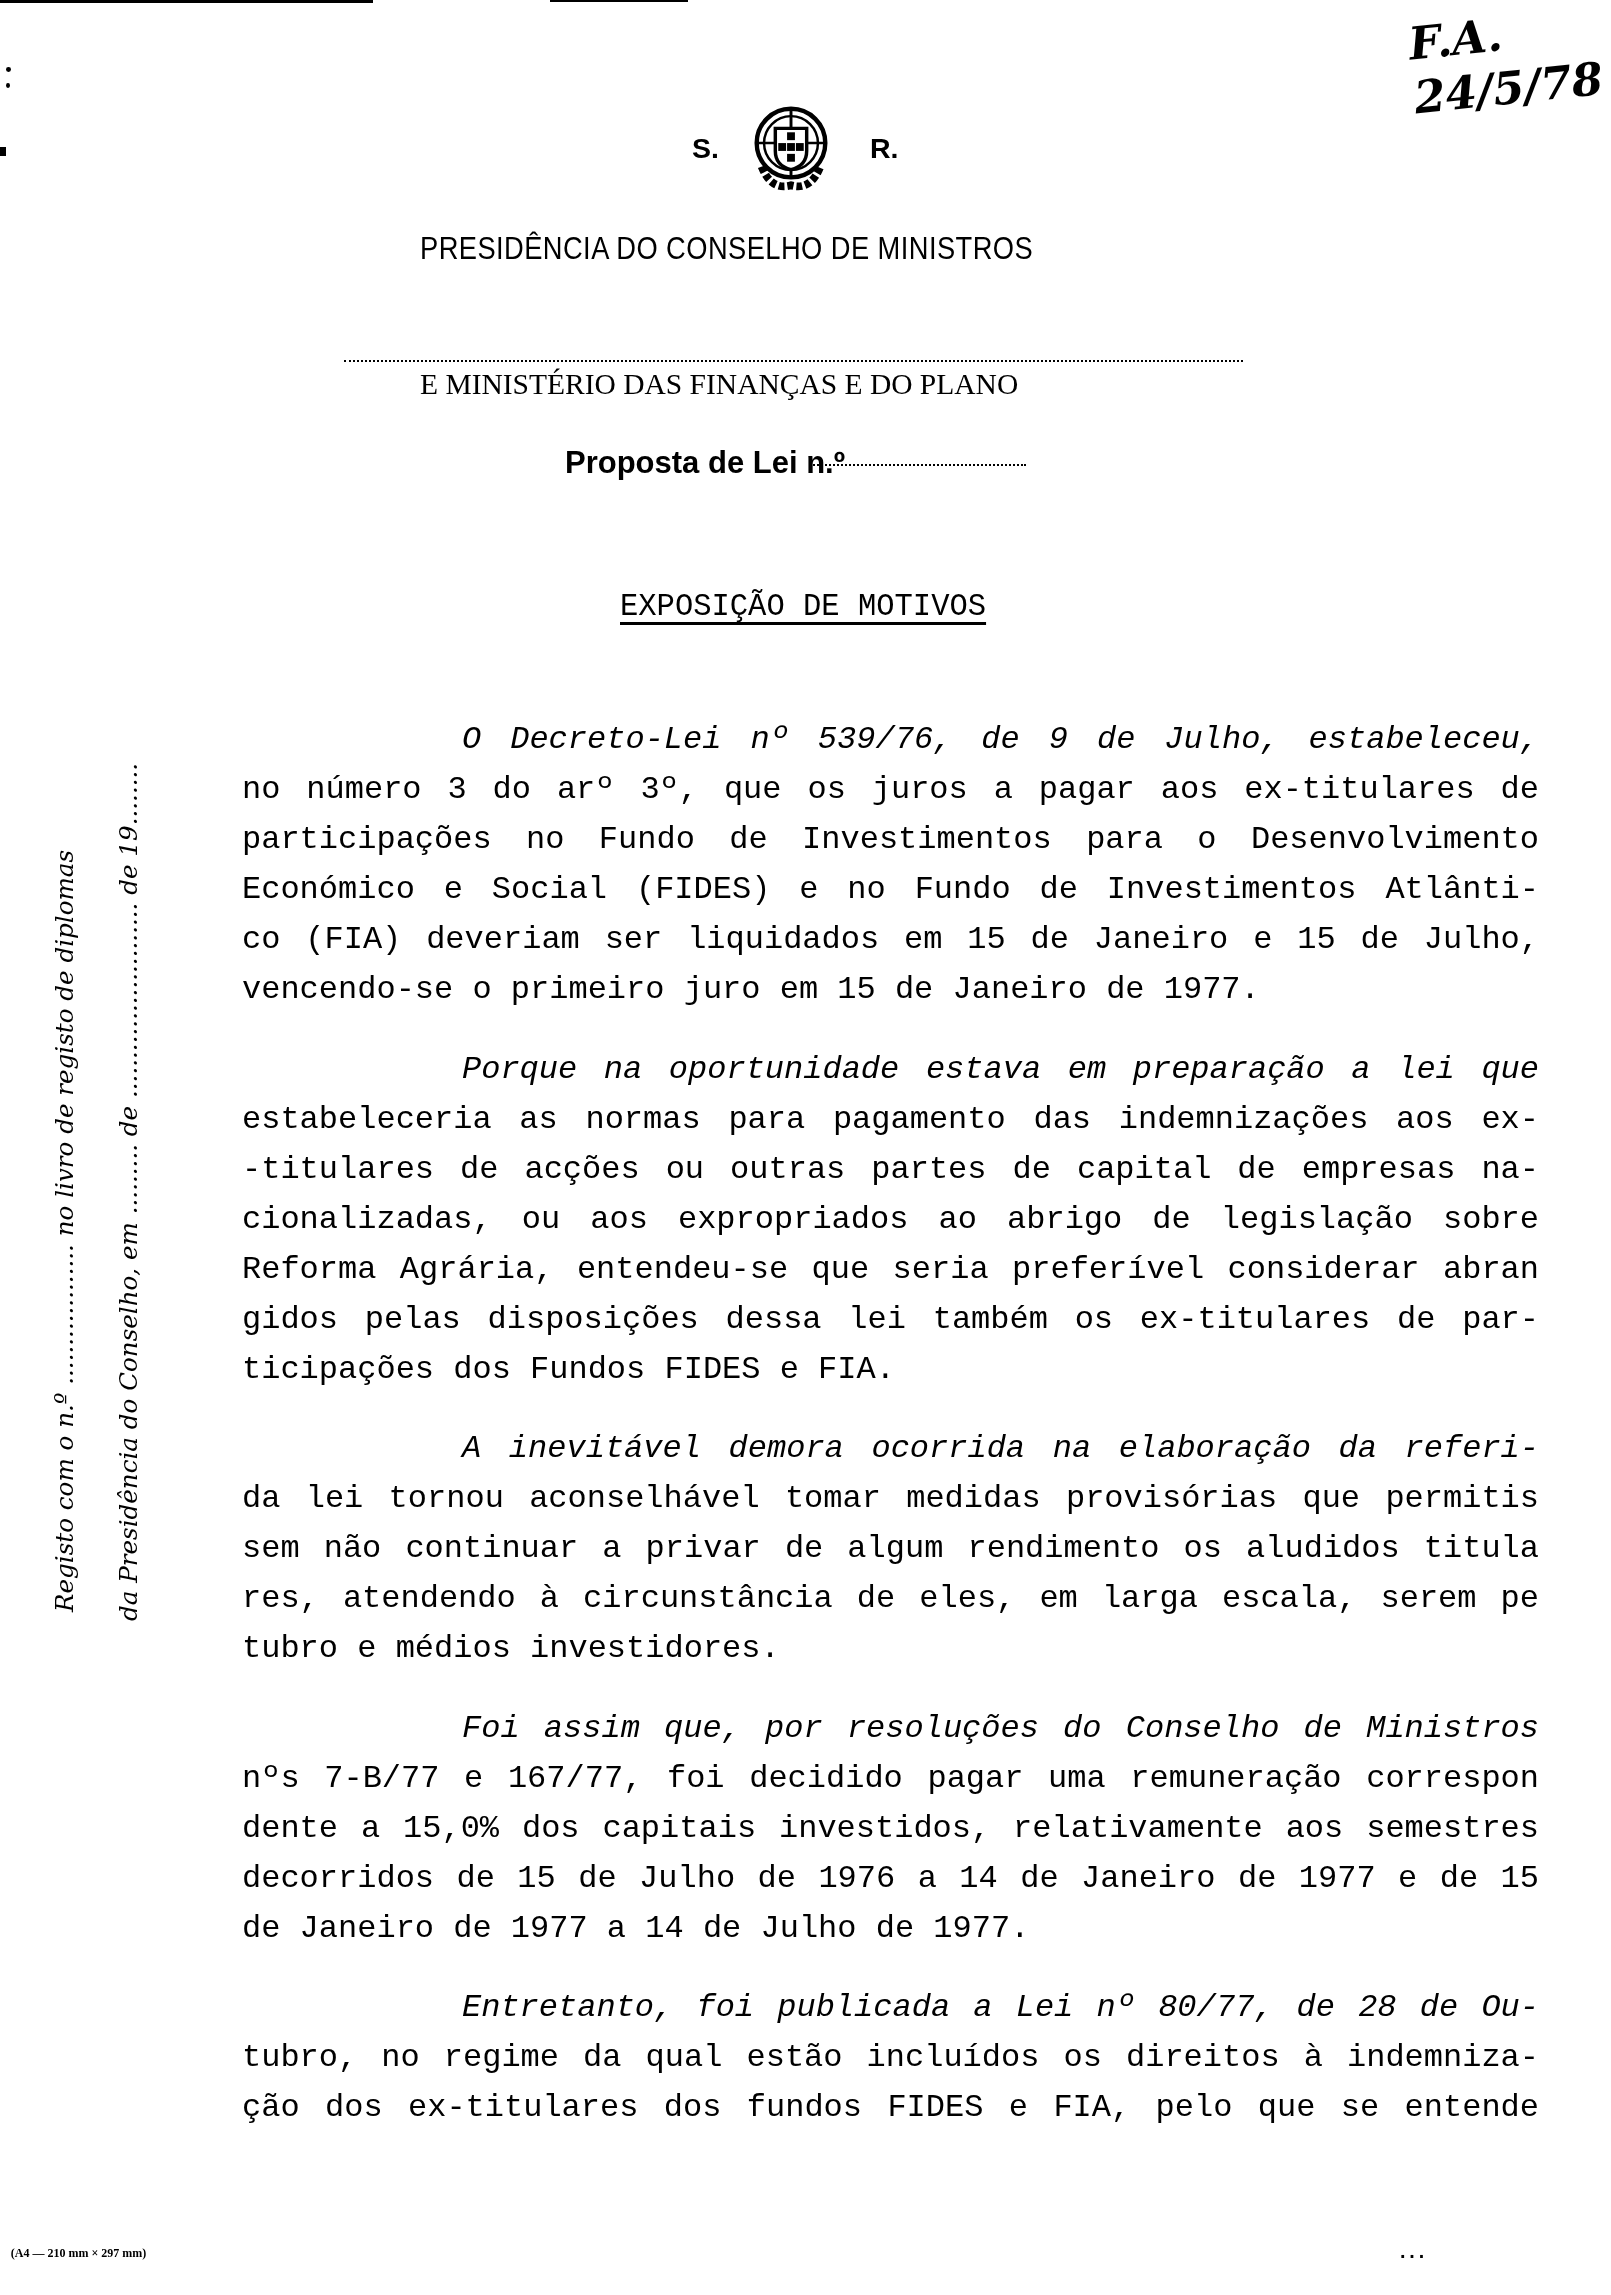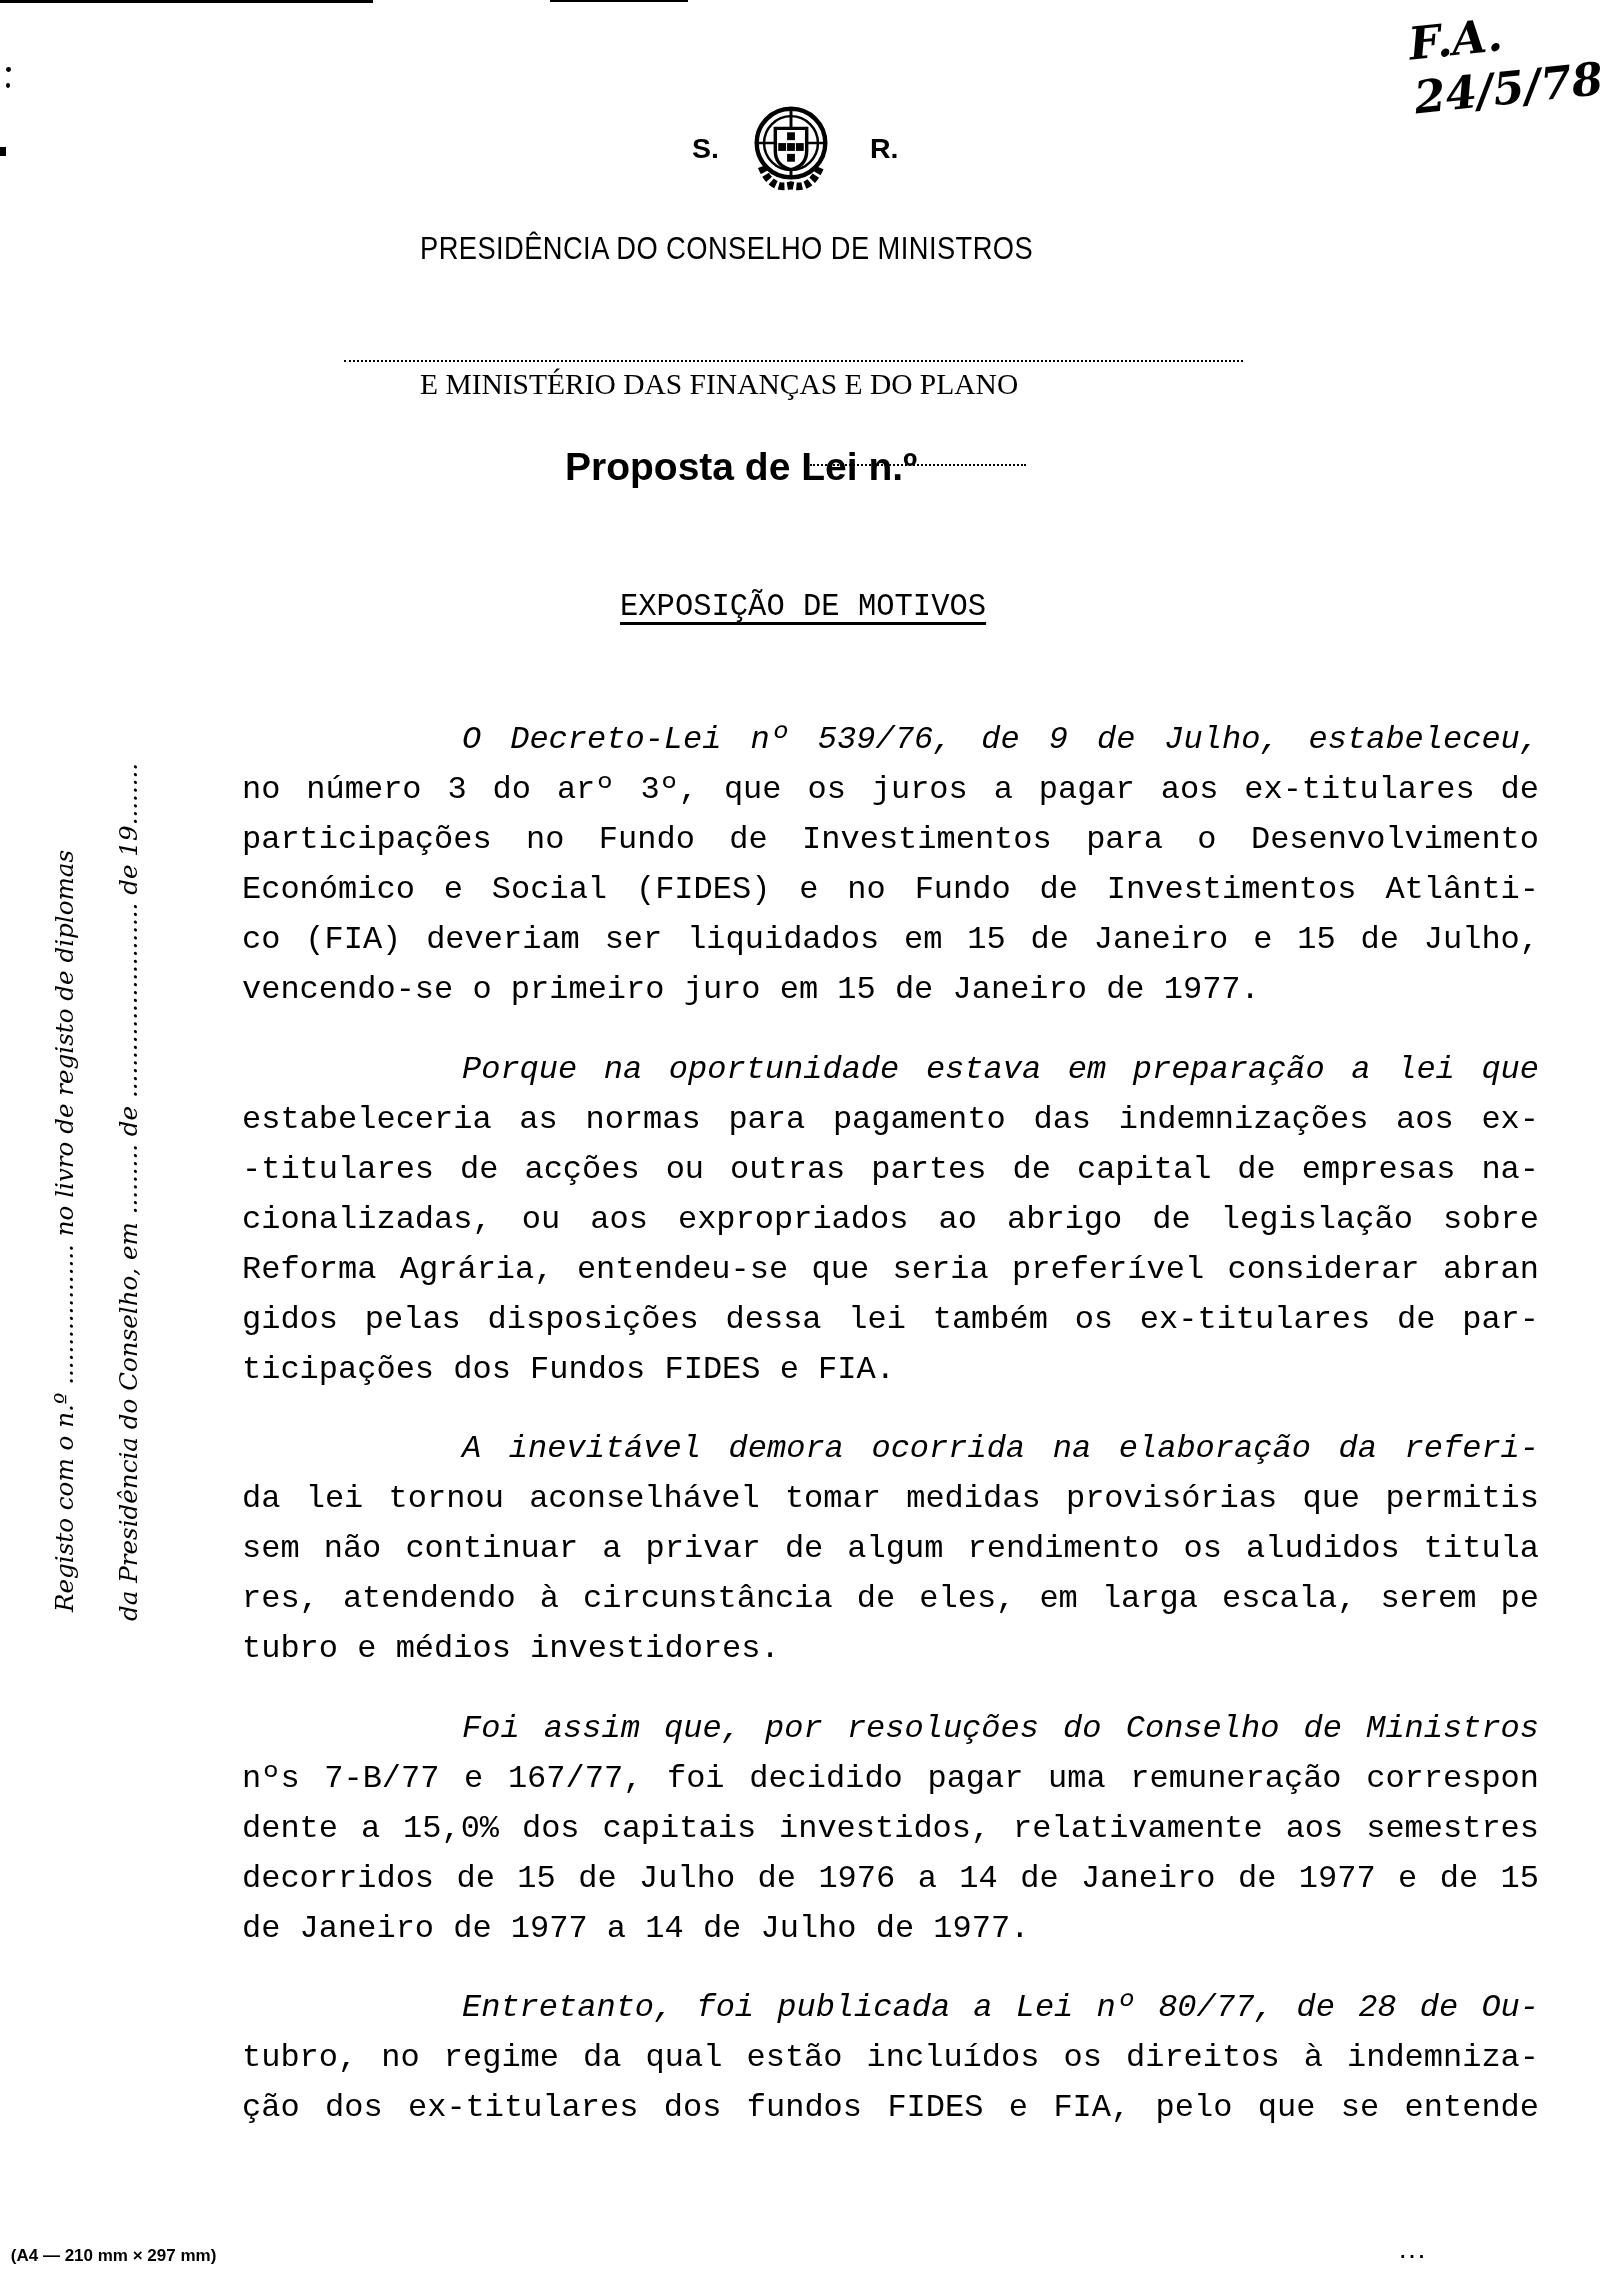--- a/index.html
+++ b/index.html
@@ -19,21 +19,21 @@
   .header-title {
     font-family: "Liberation Sans", sans-serif; font-size: 31px; letter-spacing: 0.5px;
     transform: scaleX(0.88); transform-origin: left center; white-space: nowrap;
   }
   .ministry {
     font-family: Liberation Serif, serif; font-size: 29.5px; white-space: nowrap; margin-top: 44px;
   }
   .dotted-rule { position: absolute; border-bottom: 2.5px dotted #000; height: 0; }
 
   .proposta {
-    font-family: "Liberation Sans", sans-serif; font-weight: bold; font-size: 39px;
+    font-family: "Liberation Sans", sans-serif; font-weight: bold; font-size: 31px;
     white-space: nowrap; transform: scaleX(0.9); transform-origin: left center;
   }
 
   .exposicao {
     font-family: "Liberation Mono", monospace; font-size: 30.5px; white-space: nowrap;
     text-decoration: underline; text-decoration-thickness: 2.5px; text-underline-offset: 6.9px;
   }
 
   .body-text {
     position: absolute; left: 242px; width: 1297px;
@@ -42,21 +42,21 @@
   .para { margin: 0 0 29.5px 0; }
   .line { display: block; white-space: pre; text-align: justify; text-align-last: justify; height: 50px; }
   .line.last { text-align-last: left; }
   .line.indent { padding-left: 220px; font-style: italic; }
 
   .margin-note {
     position: absolute; font-family: "DejaVu Serif", serif; font-style: italic;
     font-size: 24.6px; white-space: nowrap; transform: rotate(-90deg); transform-origin: left top;
   }
 
-  .footer-format { font-family: Liberation Sans, sans-serif; font-weight: bold; font-size: 17px; white-space: nowrap; }
+  .footer-format { font-family: Liberation Serif, serif; font-weight: bold; font-size: 12px; white-space: nowrap; }
   .continuation { font-family: "Liberation Sans", sans-serif; font-weight: bold; font-size: 19.7px; letter-spacing: 3.9px; }
 </style>
 </head>
 <body>
 
 <div class="top-rule" style="left:0;width:373px;"></div>
 <div class="top-rule" style="left:550px;width:138px;height:2px;"></div>
 <div class="speck" style="left:5.9px;top:67px;width:4.9px;height:4.9px;"></div>
 <div class="speck" style="left:5.9px;top:83px;width:3.9px;height:4.9px;"></div>
 <div class="abs" style="left:0;top:147px;width:5.9px;height:8.8px;background:#000;"></div>

